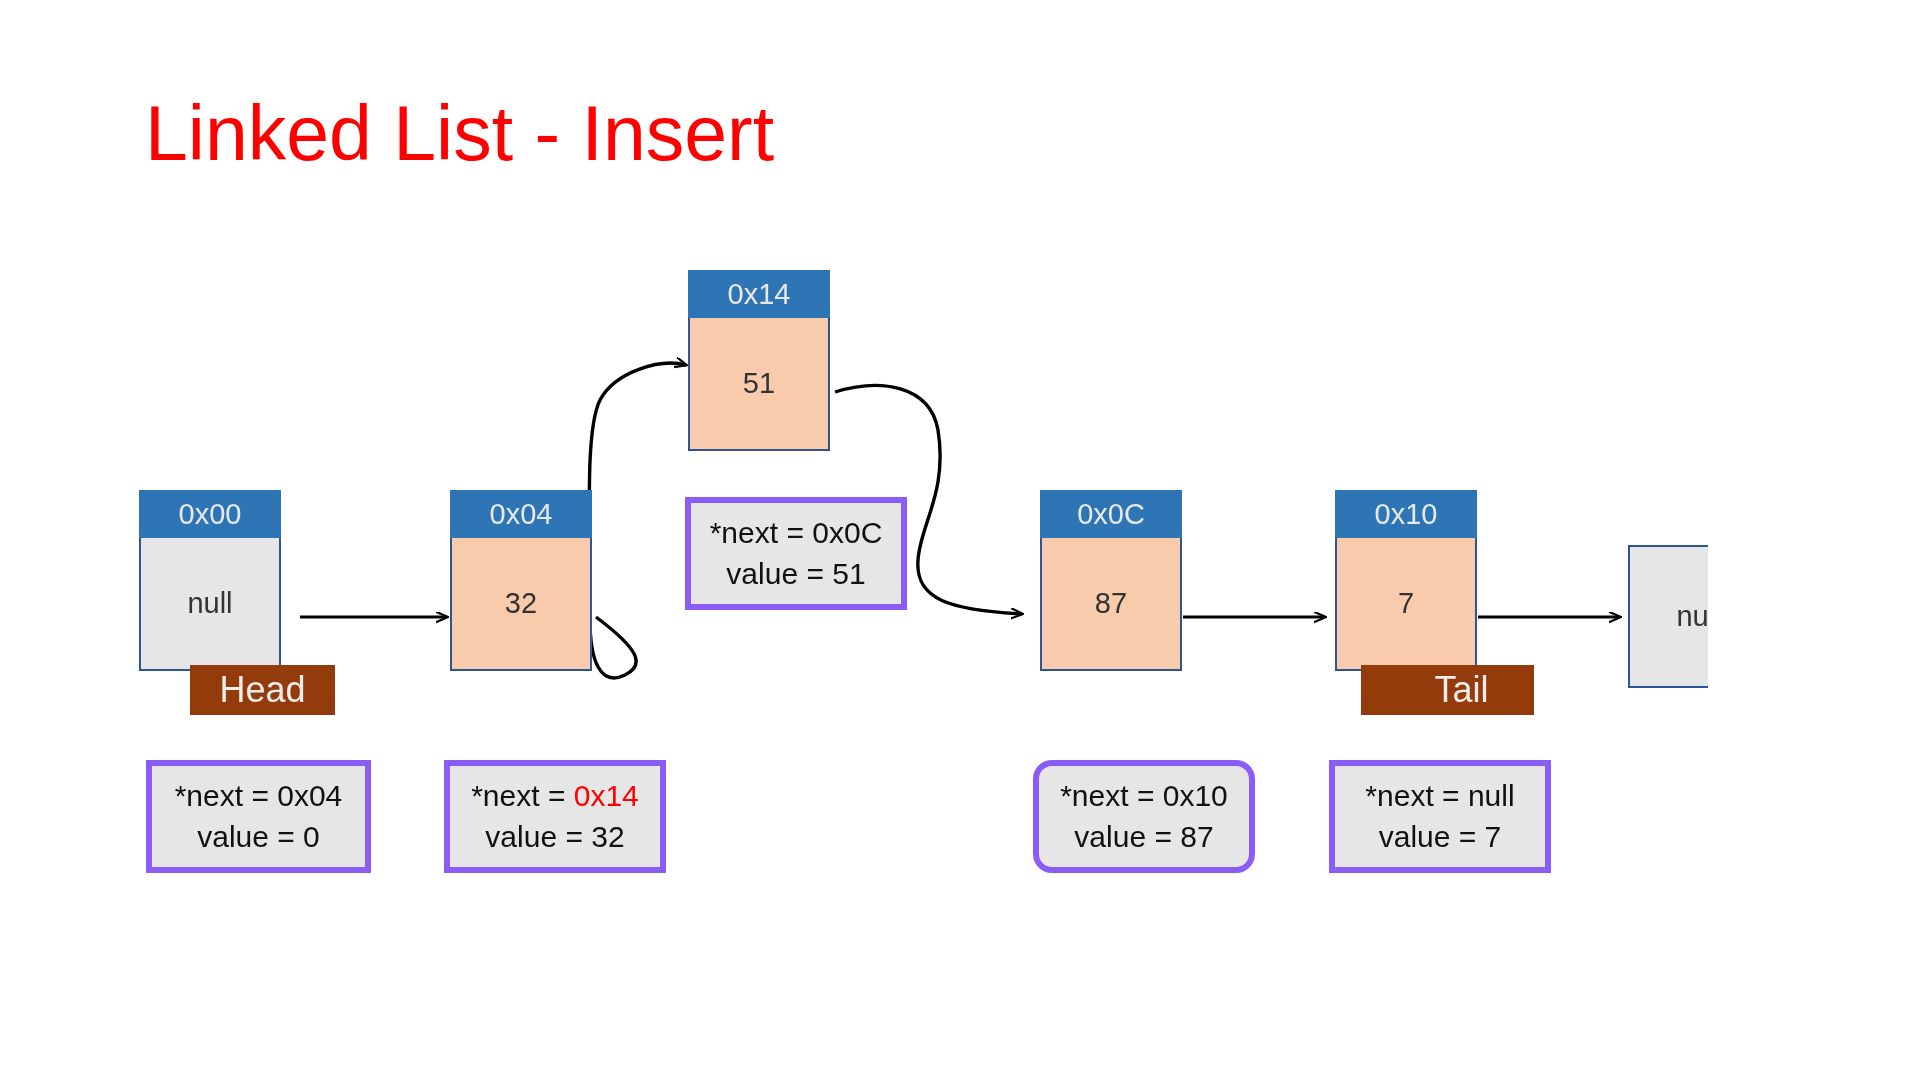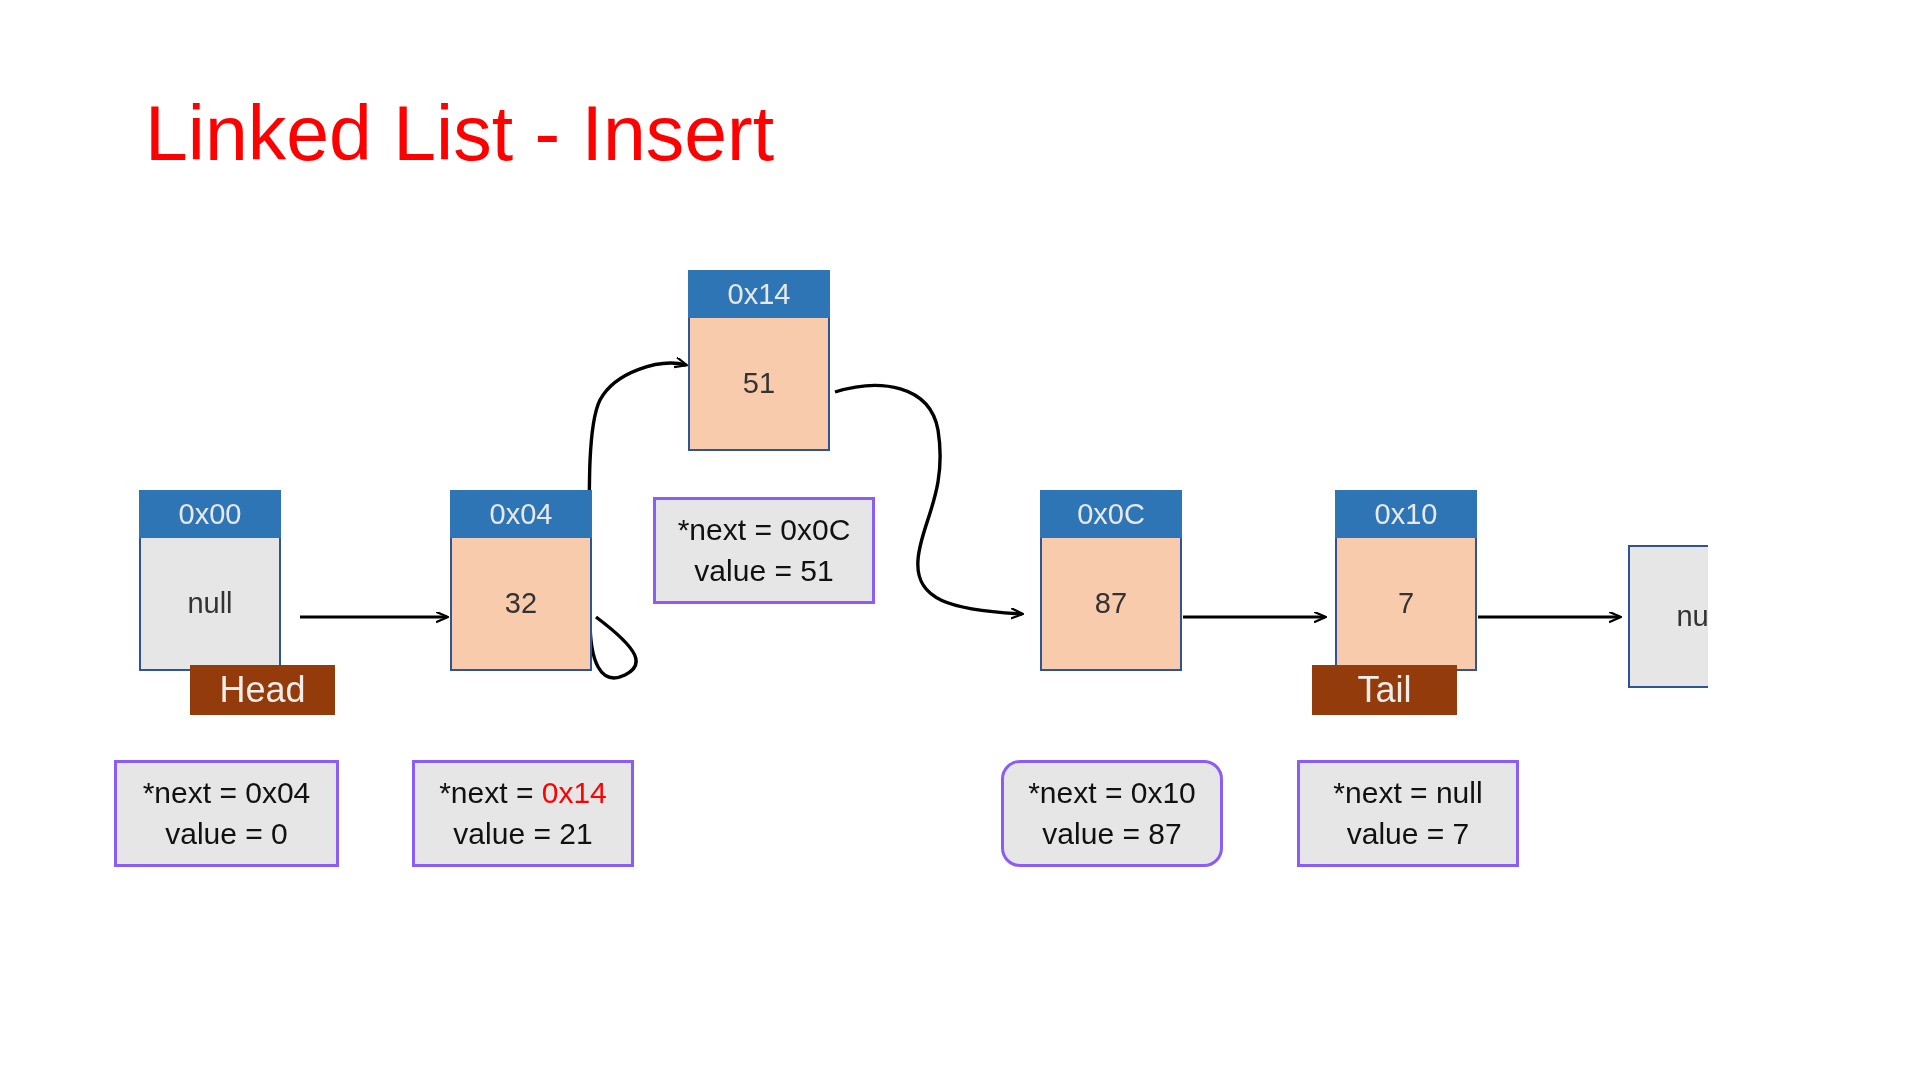--- a/index.html
+++ b/index.html
@@ -85,27 +85,28 @@
     align-items: center;
     justify-content: center;
     width: 145px;
     height: 50px;
   }
 
   
   .infobox {
     position: absolute;
     background: #E6E6E6;
-    border: 3px solid #8b5cf6;
+    border: 6px solid #8b5cf6;
     box-sizing: border-box;
     padding: 10px 14px;
     text-align: center;
     font-size: 30px;
     color: #111111;
     line-height: 1.35;
+    margin-left: 32px;
   }
   .infobox .ln { white-space: nowrap; }
   .hl-red { color: #FF0000; }
 
   
   #arrows {
     position: absolute;
     left: 0;
     top: 0;
     width: 1920px;
@@ -158,32 +159,32 @@
 
   <div class="node" style="left:1040px; top:490px;">
     <div class="node-head">0x0C</div>
     <div class="node-body data">87</div>
   </div>
 
   <div class="node" style="left:1335px; top:490px;">
     <div class="node-head">0x10</div>
     <div class="node-body data">7</div>
   </div>
-  <div class="badge" style="left:1312px; top:665px;">Tail</div>
+  <div class="badge" style="left:1361px; top:665px;padding-left:28px;">Tail</div>
 
   <div class="null-node" style="left:1628px; top:545px;">null</div>
 
   <div class="infobox" style="left:114px; top:760px; width:225px;">
     <div class="ln"><span>*next = </span><span>0x04</span></div>
     <div class="ln">value = 0</div>
   </div>
 
   <div class="infobox" style="left:412px; top:760px; width:222px;">
     <div class="ln"><span>*next = </span><span class="hl-red">0x14</span></div>
-    <div class="ln">value = 21</div>
+    <div class="ln">value = 32</div>
   </div>
 
   <div class="infobox" style="left:653px; top:497px; width:222px;">
     <div class="ln"><span>*next = </span><span>0x0C</span></div>
     <div class="ln">value = 51</div>
   </div>
 
   <div class="infobox" style="left:1001px; top:760px; width:222px;border-radius:19px;">
     <div class="ln"><span>*next = </span><span>0x10</span></div>
     <div class="ln">value = 87</div>

